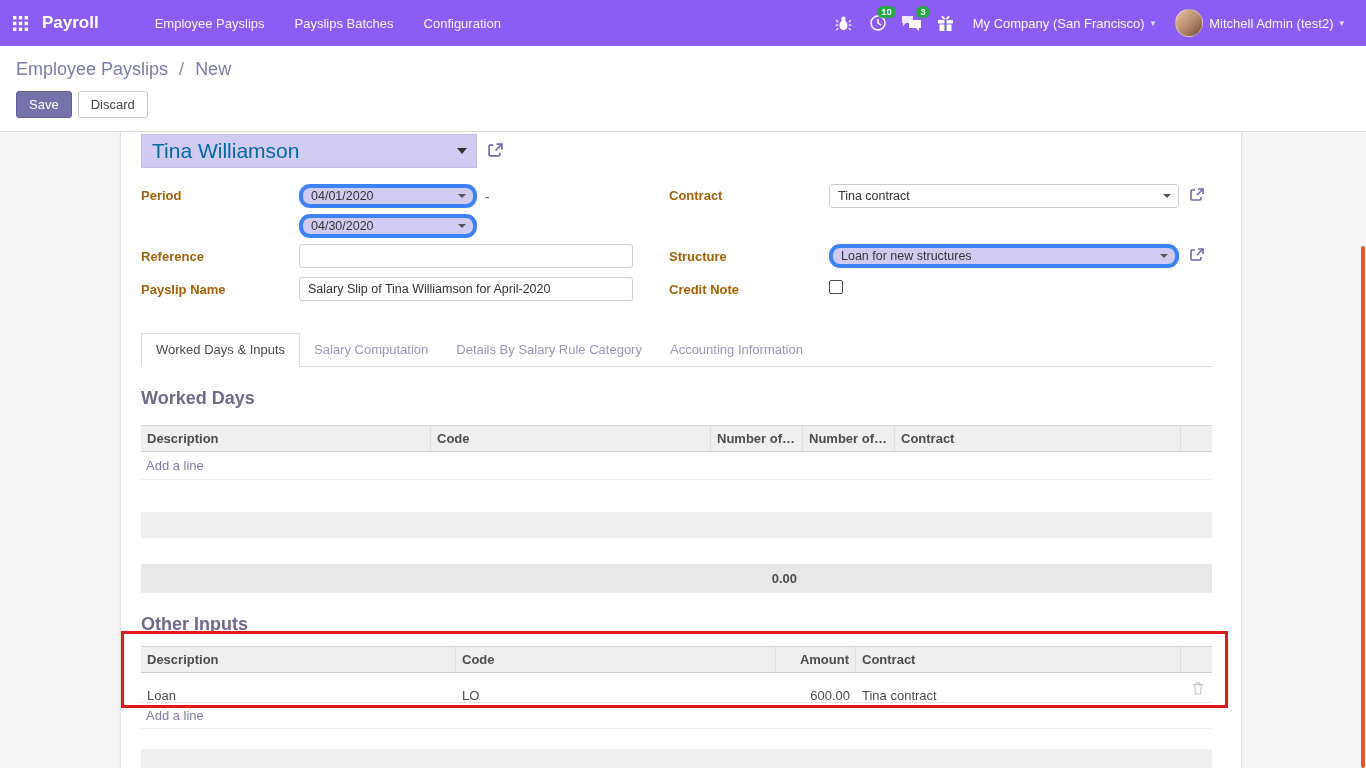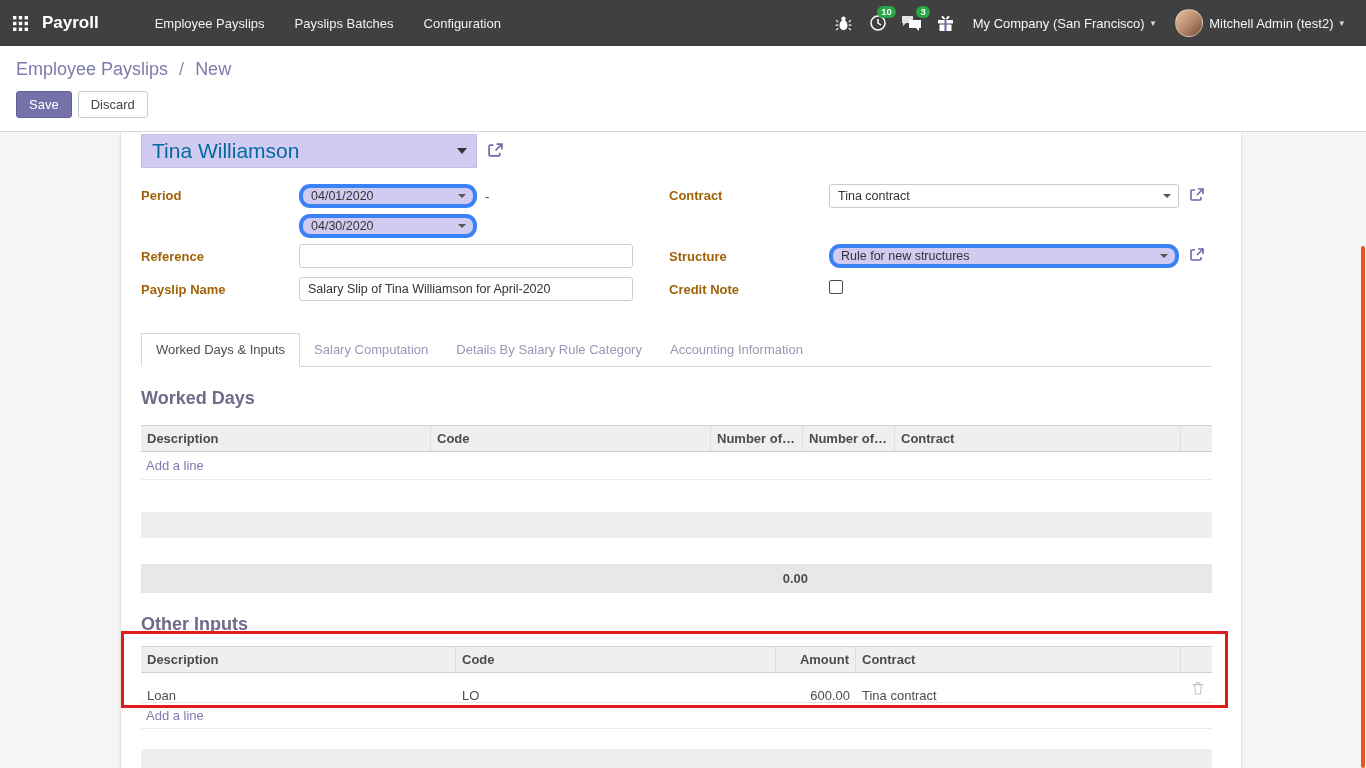--- a/index.html
+++ b/index.html
@@ -1,21 +1,21 @@
 <!DOCTYPE html>
 <html><head>
 <meta charset="utf-8">
 <style>
   *{margin:0;padding:0;box-sizing:border-box;}
   html,body{width:1366px;height:768px;overflow:hidden;background:#fff;
     font-family:"Liberation Sans",sans-serif;}
   #root{position:relative;width:1366px;height:768px;background:#f5f5f5;overflow:hidden;}
 
   
-  .navbar{position:absolute;top:0;left:0;right:0;height:46px;background:#404040;
+  .navbar{position:absolute;top:0;left:0;right:0;height:46px;background:#8b5cf6;
     display:flex;align-items:center;justify-content:space-between;color:#fff;z-index:20;}
   .nav-left{display:flex;align-items:center;height:100%;}
   .apps-btn{width:40px;height:46px;display:flex;align-items:center;justify-content:center;
     background:transparent;border:none;cursor:pointer;}
   .app-name{font-size:17px;font-weight:bold;margin:0 8px 0 2px;cursor:pointer;}
   .menus{display:flex;align-items:center;gap:30px;margin-left:48px;}
   .menus a{color:rgba(255,255,255,.92);font-size:13px;text-decoration:none;cursor:pointer;}
   .nav-right{display:flex;align-items:center;padding-right:12px;}
   .nav-icon{position:relative;width:34px;height:46px;display:flex;align-items:center;
     justify-content:center;background:transparent;border:none;cursor:pointer;}
@@ -85,21 +85,21 @@
   .wd-grid{grid-template-columns:290px 280px 92px 92px 286px 33px;}
   .oi-grid{grid-template-columns:315px 320px 80px 325px 33px;}
   .add-row{height:28px;display:flex;align-items:center;padding-left:5px;border-bottom:1px solid #ebebeb;}
   .add-row.oi{height:26px;}
   .add-link{color:#7f7caf;font-size:13px;cursor:pointer;text-decoration:none;}
   .row-blank{height:32px;}
   .row-stripe{height:26px;background:#efefef;}
   .row-blank2{height:26px;}
   .total-row{position:relative;height:29px;background:#e8e8e8;}
   .total-val{position:absolute;left:0;top:7px;width:656px;text-align:right;
-    font-weight:bold;font-size:13px;color:#4c4c4c;margin-left:11px;}
+    font-weight:bold;font-size:13px;color:#4c4c4c;}
   .data-row{display:grid;height:30px;border-bottom:1px solid #e8e8e8;cursor:pointer;}
   .td{font-size:13px;color:#4c4c4c;line-height:30px;padding:8px 6px;white-space:nowrap;overflow:hidden;}
   .td.num{text-align:right;}
   .td.trash{display:flex;align-items:center;justify-content:center;line-height:normal;}
   .row-blank3{height:20px;}
   .row-stripe2{height:20px;background:#efefef;}
 
   
   .annotation{position:absolute;left:121px;top:631px;width:1107px;height:77px;
     border:3px solid #e01b1b;z-index:50;pointer-events:none;}
@@ -231,21 +231,21 @@
           <button class="ext-link" style="left:1048px;top:55px;">
             <svg width="16" height="16" viewBox="0 0 16 16">
                 <path d="M6 3H3a1 1 0 0 0-1 1v8a1 1 0 0 0 1 1h8a1 1 0 0 0 1-1V10" fill="none" stroke="#6d68a9" stroke-width="1.6"></path>
                 <path d="M9 2h5v5" fill="none" stroke="#6d68a9" stroke-width="1.6"></path>
                 <path d="M14 2 8 8" stroke="#6d68a9" stroke-width="1.6"></path>
               </svg>
           </button>
 
           <span class="lbl" style="left:528px;top:117px;">Structure</span>
           <div class="dd lav" style="left:688px;top:112px;width:350px;">
-            <span>Rule for new structures</span>
+            <span>Loan for new structures</span>
             <span class="dd-caret"></span>
           </div>
           <button class="ext-link" style="left:1048px;top:115px;">
             <svg width="16" height="16" viewBox="0 0 16 16">
                 <path d="M6 3H3a1 1 0 0 0-1 1v8a1 1 0 0 0 1 1h8a1 1 0 0 0 1-1V10" fill="none" stroke="#6d68a9" stroke-width="1.6"></path>
                 <path d="M9 2h5v5" fill="none" stroke="#6d68a9" stroke-width="1.6"></path>
                 <path d="M14 2 8 8" stroke="#6d68a9" stroke-width="1.6"></path>
               </svg>
           </button>
 

